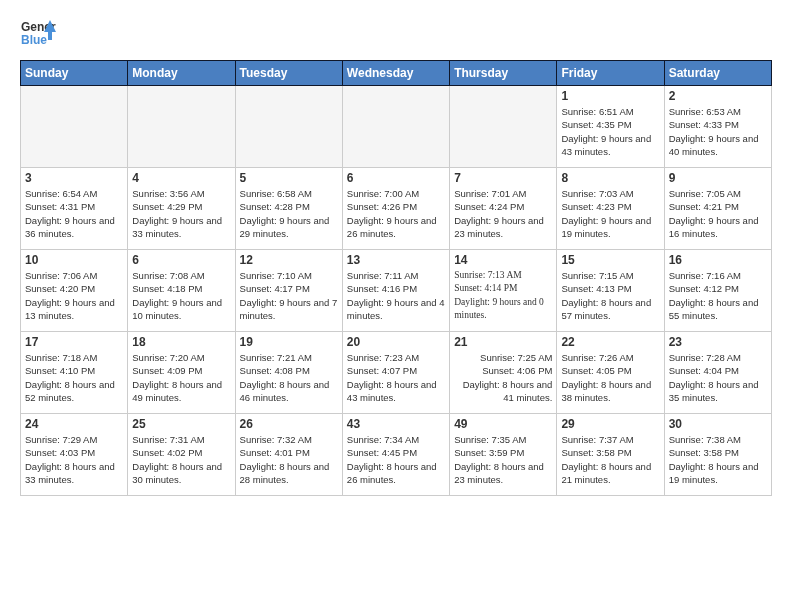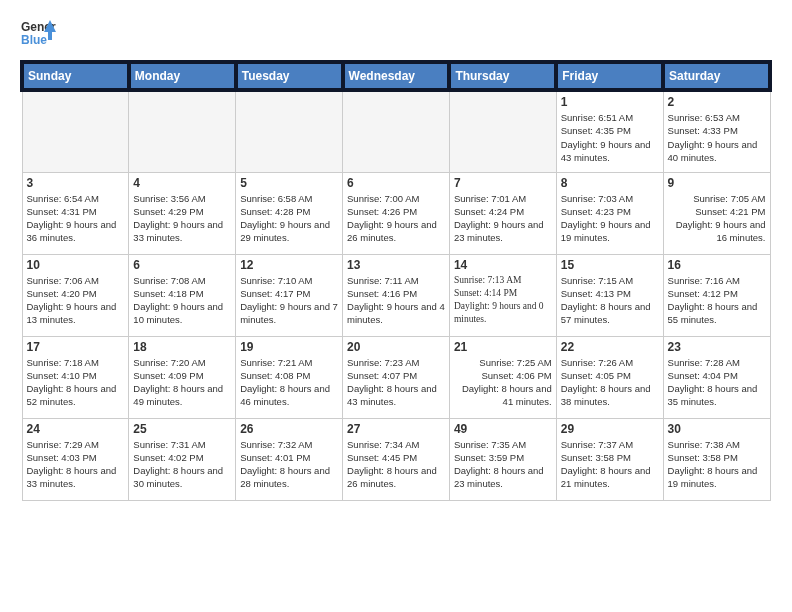--- a/index.html
+++ b/index.html
@@ -43,21 +43,21 @@
       border-collapse: collapse;
       table-layout: fixed;
     }
     .calendar th {
       background: #4a7fc1;
       color: #fff;
       font-size: 12px;
       font-weight: bold;
       padding: 5px 4px;
       text-align: left;
-      border: 4px solid #0f172a;
+      border: 1px solid #0f172a;
     }
     .calendar td {
       border: 1px solid #ccc;
       vertical-align: top;
       padding: 3px 4px;
       font-size: 10px;
       color: #333;
       height: 82px;
       background: #fff;
     }
@@ -157,21 +157,21 @@
 Daylight: 9 hours and 23 minutes.</div>
           </td>
           <td>
             <div class="day-num">8</div>
             <div class="day-info" style="white-space: pre-line;">Sunrise: 7:03 AM
 Sunset: 4:23 PM
 Daylight: 9 hours and 19 minutes.</div>
           </td>
           <td>
             <div class="day-num">9</div>
-            <div class="day-info" style="white-space: pre-line; text-align: right;">Sunrise: 7:05 AM
+            <div class="day-info" style="white-space: pre-line;">Sunrise: 7:05 AM
 Sunset: 4:21 PM
 Daylight: 9 hours and 16 minutes.</div>
           </td>
         </tr>
         <tr>
           <td>
             <div class="day-num">10</div>
             <div class="day-info" style="white-space: pre-line;">Sunrise: 7:06 AM
 Sunset: 4:20 PM
 Daylight: 9 hours and 13 minutes.</div>
@@ -270,21 +270,21 @@
 Sunset: 4:02 PM
 Daylight: 8 hours and 30 minutes.</div>
           </td>
           <td>
             <div class="day-num">26</div>
             <div class="day-info" style="white-space: pre-line;">Sunrise: 7:32 AM
 Sunset: 4:01 PM
 Daylight: 8 hours and 28 minutes.</div>
           </td>
           <td>
-            <div class="day-num">27</div>
+            <div class="day-num">43</div>
             <div class="day-info" style="white-space: pre-line;">Sunrise: 7:34 AM
 Sunset: 4:45 PM
 Daylight: 8 hours and 26 minutes.</div>
           </td>
           <td>
             <div class="day-num">49</div>
             <div class="day-info" style="white-space: pre-line;">Sunrise: 7:35 AM
 Sunset: 3:59 PM
 Daylight: 8 hours and 23 minutes.</div>
           </td>

